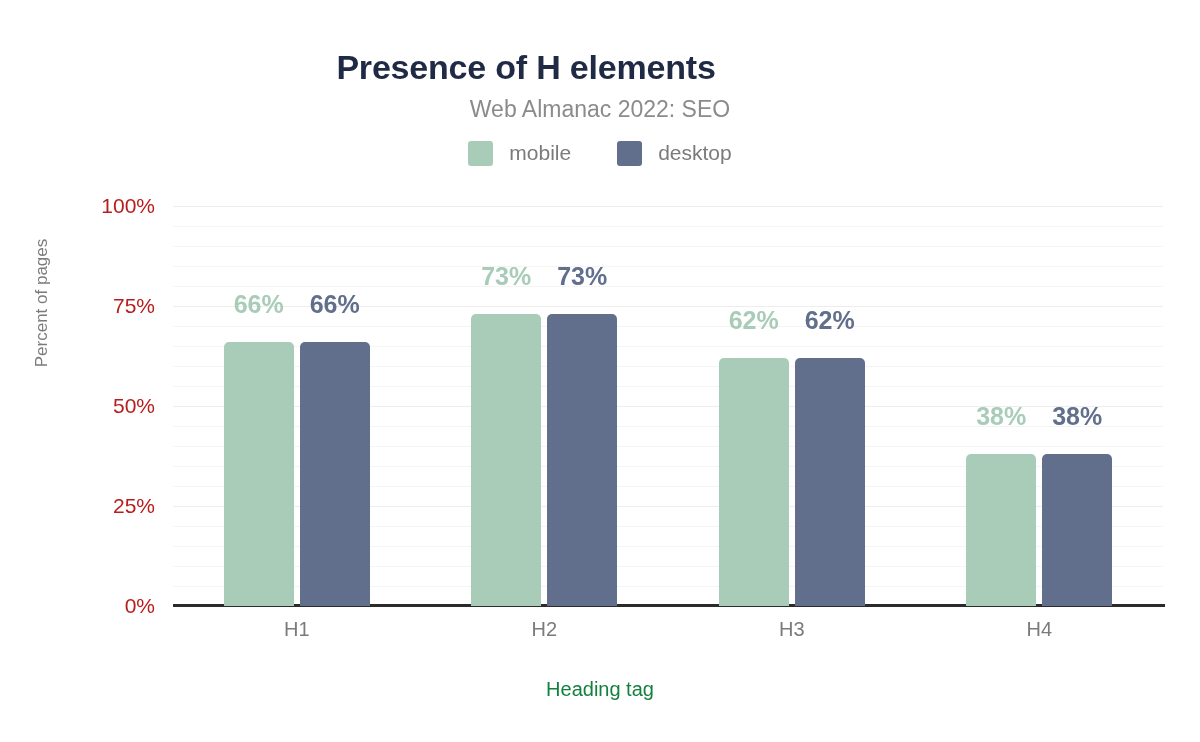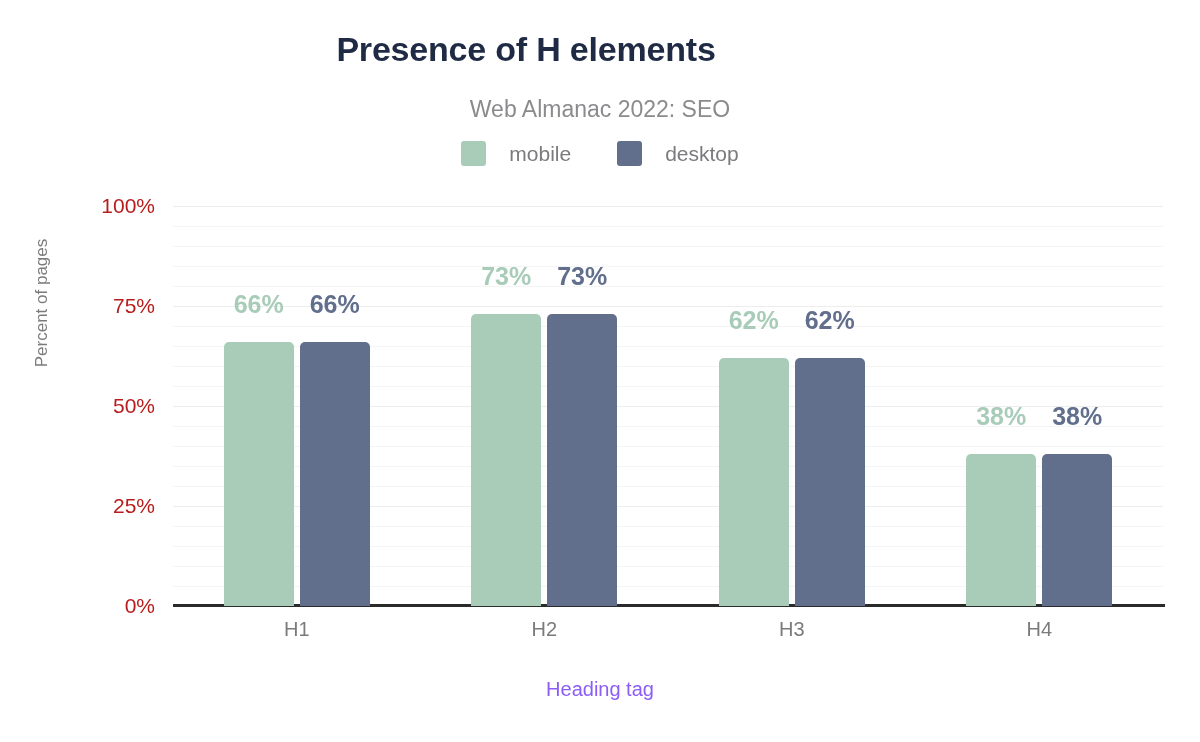--- a/index.html
+++ b/index.html
@@ -19,21 +19,21 @@
     position: absolute;
     inset: 0;
     width: 1200px;
     height: 742px;
   }
 
   
   .chart-title {
     position: absolute;
     left: 0;
-    top: 30px;
+    top: 48px;
     width: 1052px;
     text-align: center;
     font-size: 34px;
     font-weight: bold;
     color: #1f2a44;
     letter-spacing: -0.2px;
     white-space: nowrap;
   }
   .chart-subtitle {
     position: absolute;
@@ -54,22 +54,22 @@
     left: 0;
     top: 141px;
     width: 1200px;
     display: flex;
     justify-content: center;
     align-items: center;
     gap: 46px;
   }
   .legend-item {
     display: flex;
-    align-items: center;
-    gap: 23px;
+    align-items: flex-start;
+    gap: 16px;
   }
   .legend-swatch {
     width: 25px;
     height: 25px;
     border-radius: 3px;
     display: block;
   }
   .legend-label {
     font-size: 21px;
     color: #7b7b7e;
@@ -136,21 +136,21 @@
     transform: translateX(-100px);
     white-space: nowrap;
   }
   .x-axis-title {
     position: absolute;
     left: 0;
     top: 678px;
     width: 1200px;
     text-align: center;
     font-size: 20px;
-    color: #8b5cf6;
+    color: #15803d;
     white-space: nowrap;
   }
 
   
   .bar {
     position: absolute;
     border-radius: 5px 5px 0 0;
   }
   .bar-label {
     position: absolute;

